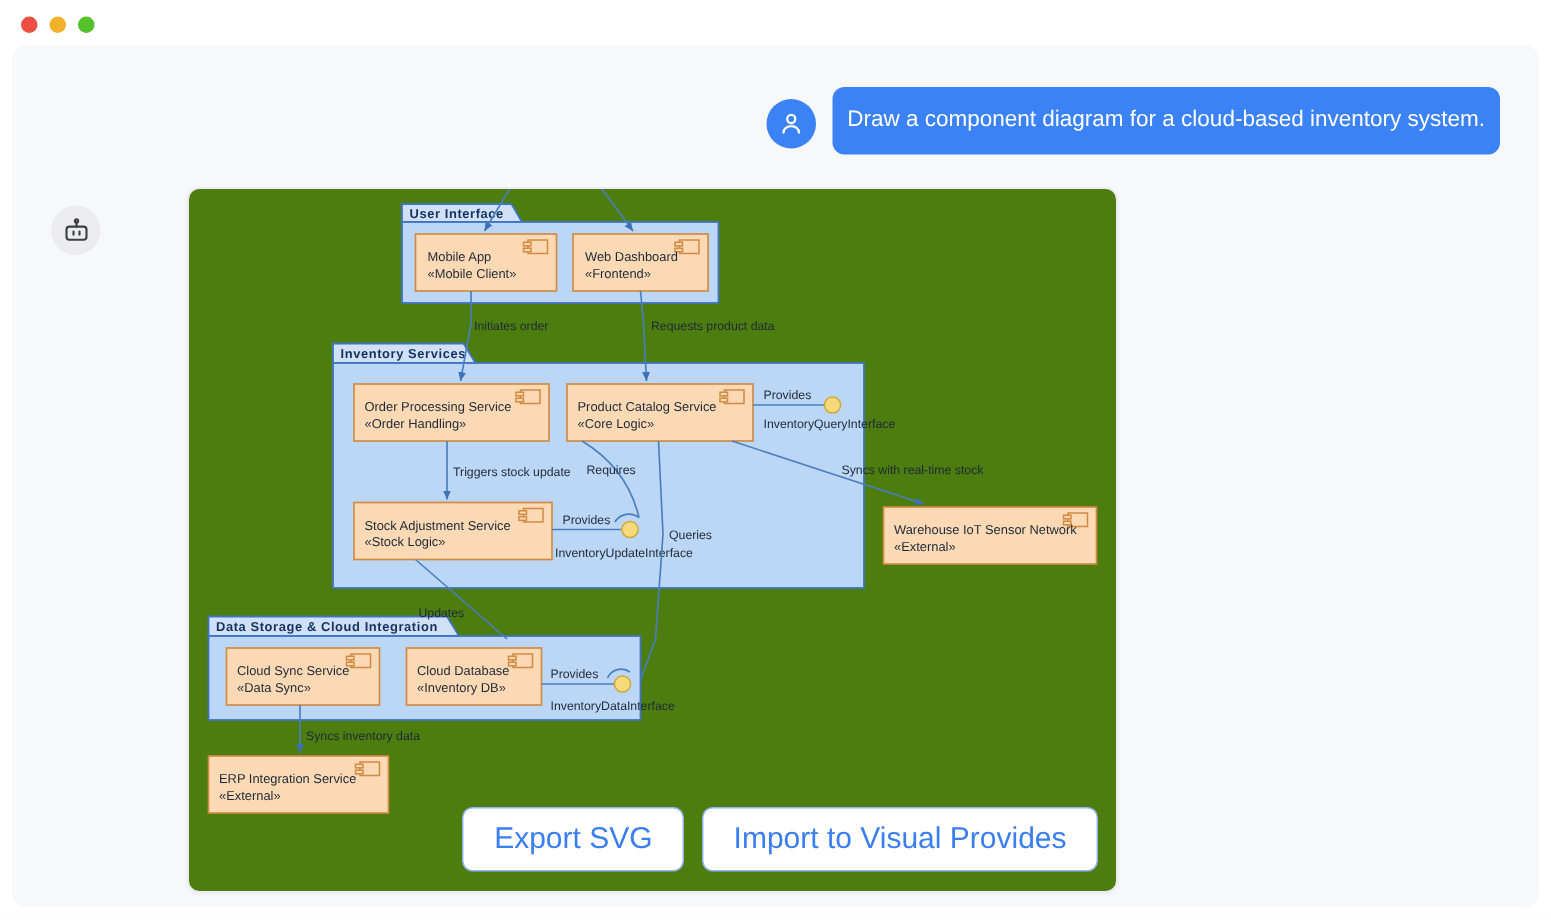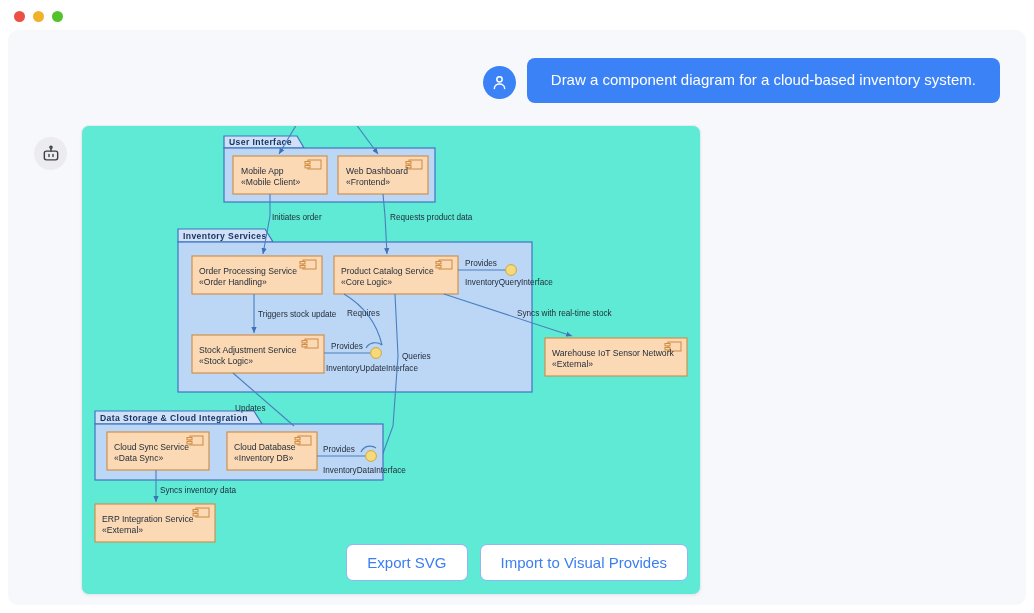--- a/index.html
+++ b/index.html
@@ -73,21 +73,21 @@
     align-items: center;
     justify-content: center;
     margin-right: 11px;
     margin-top: 8px;
     flex: 0 0 auto;
   }
   .user-bubble {
     background: #3b82f6;
     color: #ffffff;
     border-radius: 8px;
-    padding: 13px 24px;
+    padding: 13px 10px;
     font-size: 15px;
     line-height: 1.25;
     max-width: 520px;
     white-space: nowrap;
   }
 
   
   .assistant-row {
     position: absolute;
     left: 26px;
@@ -105,48 +105,49 @@
     justify-content: center;
     margin-right: 14px;
     margin-top: 12px;
     flex: 0 0 auto;
   }
 
   
   .diagram-card {
     width: 620px;
     height: 470px;
-    background: #5eead4;
+    background: #4d7c0f;
     border: 1px solid #e8eaf0;
     border-radius: 8px;
     position: relative;
     box-sizing: border-box;
     box-shadow: 0 1px 3px rgba(16,24,40,0.05);
     overflow: hidden;
+    margin-left: 44px;
   }
   .diagram-svg {
     position: absolute;
     left: 0;
     top: 0;
   }
 
   
   .card-actions {
     position: absolute;
     right: 12px;
     bottom: 13px;
     display: flex;
     gap: 12px;
   }
   .action-btn {
     border: 1px solid #93b4f7;
     background: #ffffff;
     color: #3b7ef0;
     border-radius: 7px;
-    font-size: 15px;
+    font-size: 20px;
     font-family: "Liberation Sans", sans-serif;
     padding: 9px 20px;
     cursor: pointer;
     white-space: nowrap;
   }
 
   
   .d-label      { font-family: "Liberation Sans", sans-serif; font-size: 8.2px; fill: #1f2937; }
   .d-comp       { font-family: "Liberation Sans", sans-serif; font-size: 8.6px; fill: #1f2937; }
   .d-pkg        { font-family: "Liberation Sans", sans-serif; font-size: 8.6px; font-weight: bold; fill: #14315e; letter-spacing: 0.4px; }

